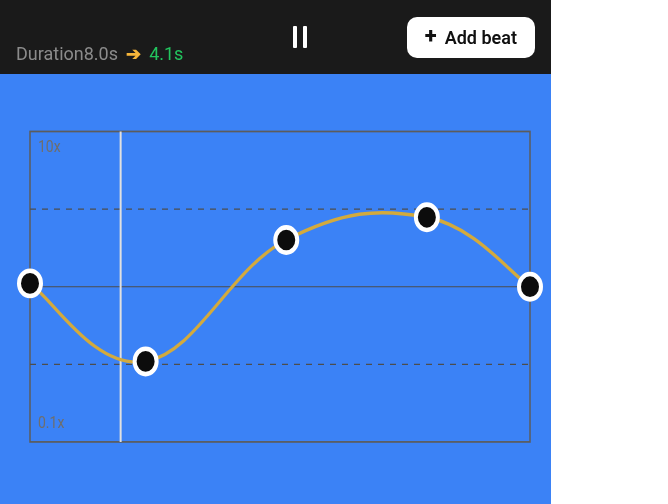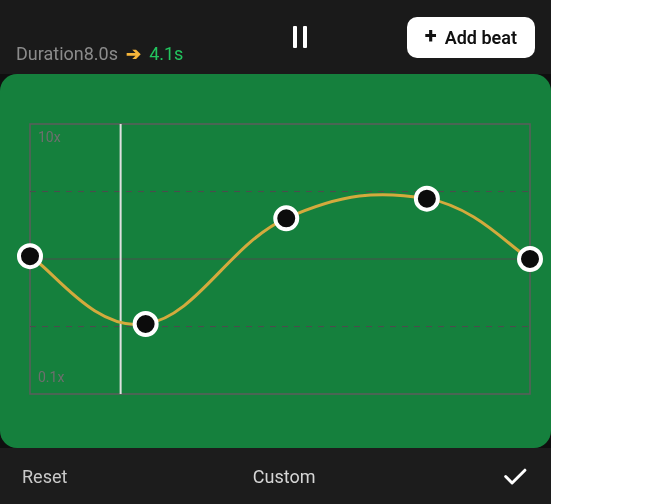--- a/index.html
+++ b/index.html
@@ -80,22 +80,21 @@
     font-weight: 800;
     line-height: 0;
     position: relative;
     top: -1px;
   }
 
   
   .chart-wrap {
     flex: 1;
     position: relative;
-    background: #15803d;
-    border-radius: 17px;
+    background: #3b82f6;
   }
   .chart-svg {
     position: absolute;
     inset: 0;
     width: 100%;
     height: 100%;
   }
   .axis-box {
     fill: none;
     stroke: #5c5c5c;
@@ -180,24 +179,15 @@
           <line x1="120.625" y1="50" x2="120.625" y2="320" class="playhead"></line>
           <path d="M 30 182.13944462555835 C 53.125 195.7116793237437, 94.375 257.55631692452437, 145.625 250.00061811648519 C 196.875 242.44491930844603, 230 169.43434105489948, 286.25 144.36095058536253 C 342.5 119.28756011582557, 378.125 116.5058558858729, 426.875 124.6336657688004 C 475.625 132.7614756517279, 509.375 172.92673315376007, 530 185" class="curve"></path>
           <circle cx="30" cy="182.13944462555835" r="11" class="beat"></circle>
           <circle cx="145.625" cy="250.00061811648519" r="11" class="beat"></circle>
           <circle cx="286.25" cy="144.36095058536253" r="11" class="beat"></circle>
           <circle cx="426.875" cy="124.6336657688004" r="11" class="beat"></circle>
           <circle cx="530" cy="185" r="11" class="beat"></circle>
         </svg>
     </div>
 
-    <div class="bottombar">
-      <div class="reset">Reset</div>
-      <div class="mode">Custom</div>
-      <div class="confirm">
-        <svg width="28" height="28" viewBox="0 0 24 24">
-          <path d="M4 12.5 L9.5 18 L20.5 7" fill="none" stroke="#ffffff" stroke-width="2.5" stroke-linecap="round" stroke-linejoin="round"></path>
-        </svg>
-      </div>
-    </div>
 
   </div>
 </div>
 
 </body></html>

